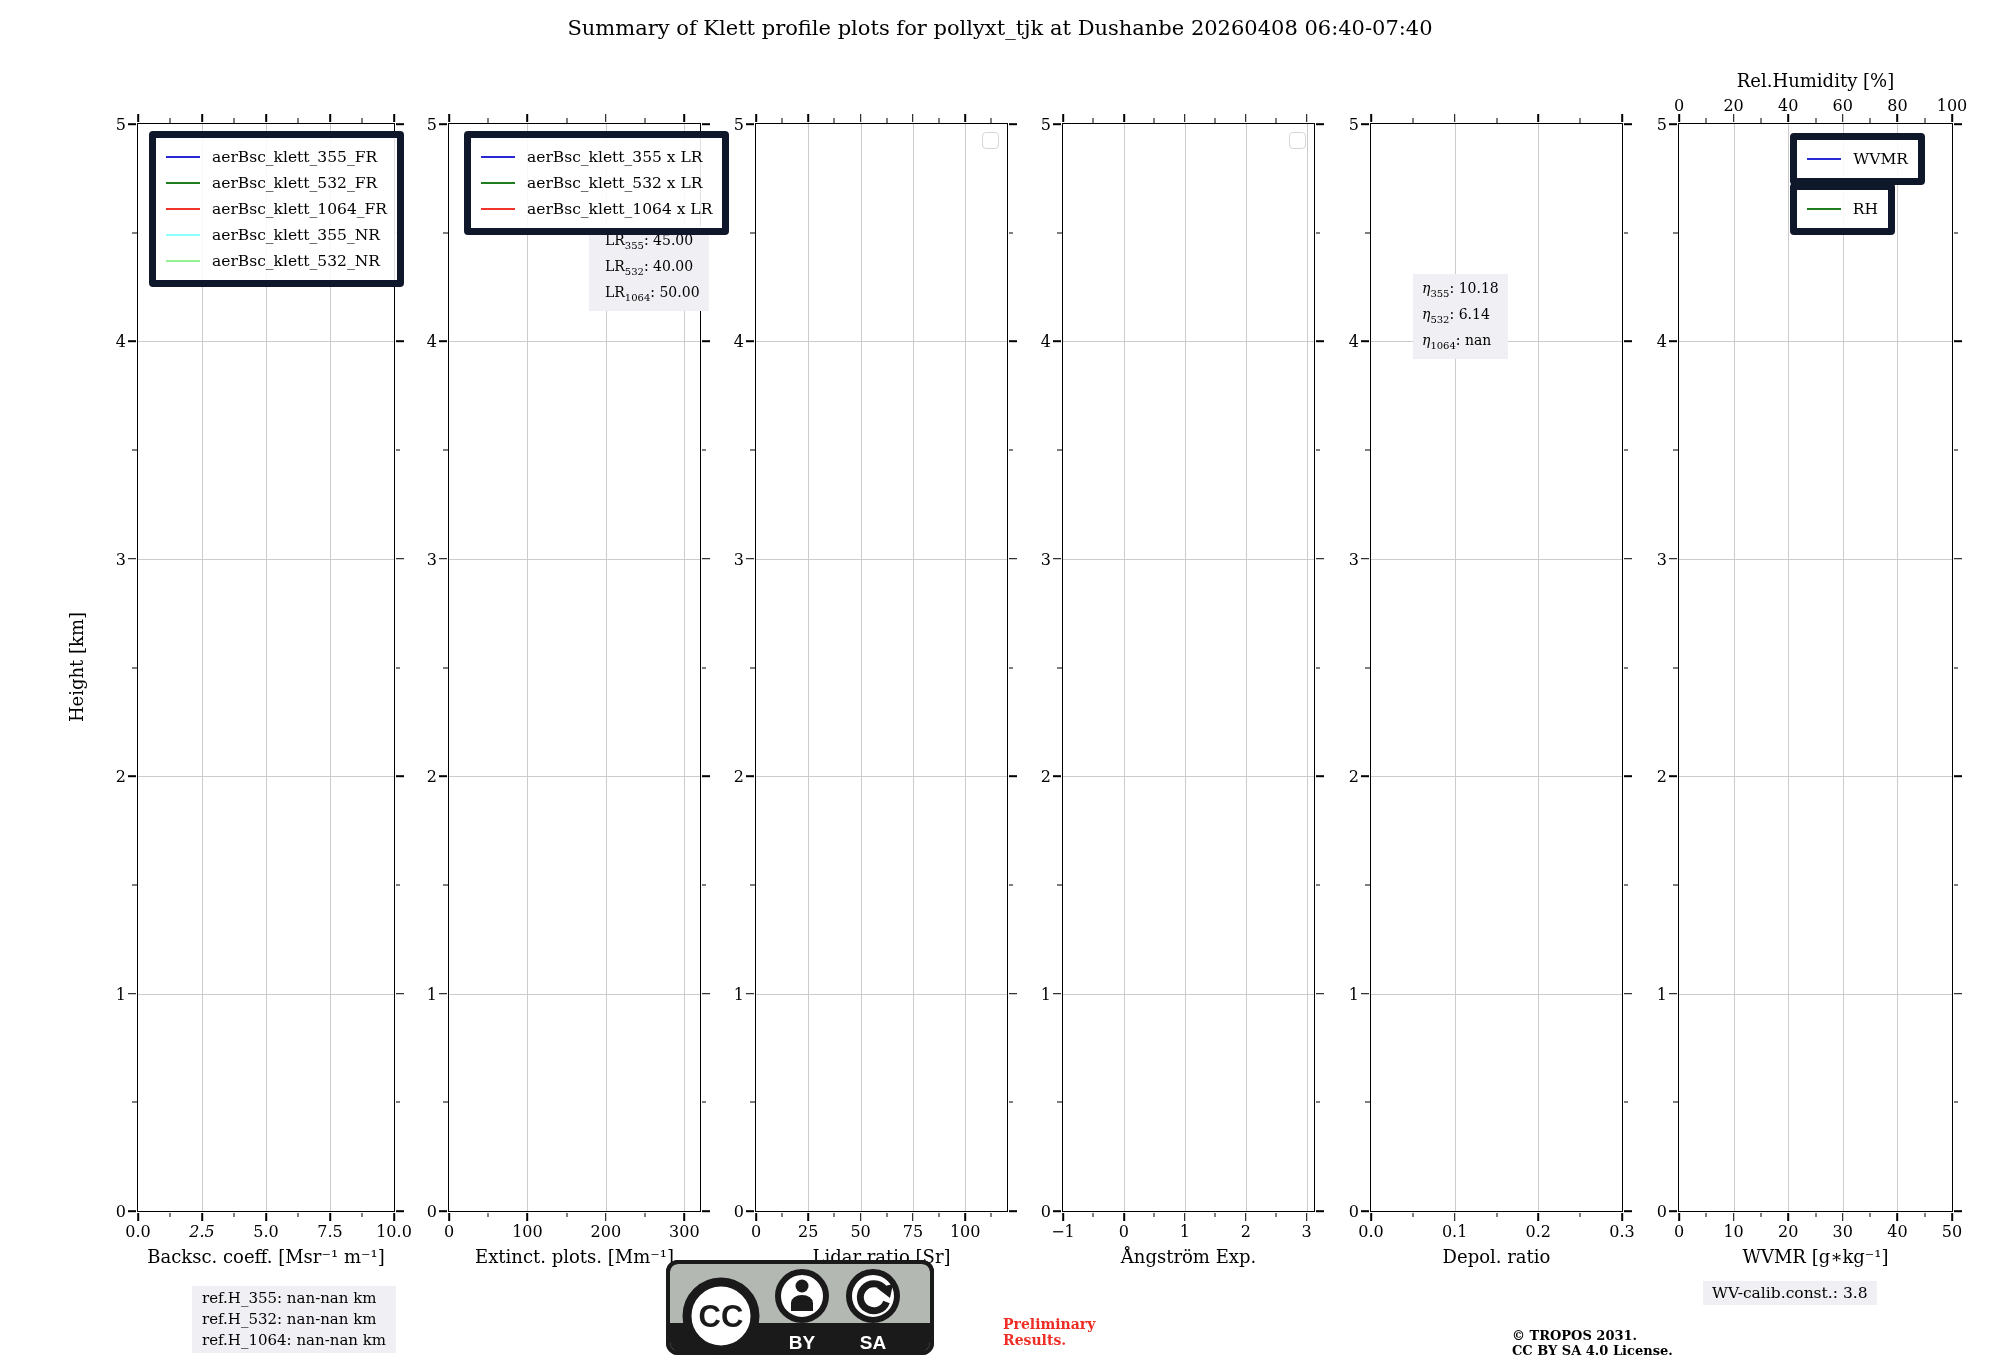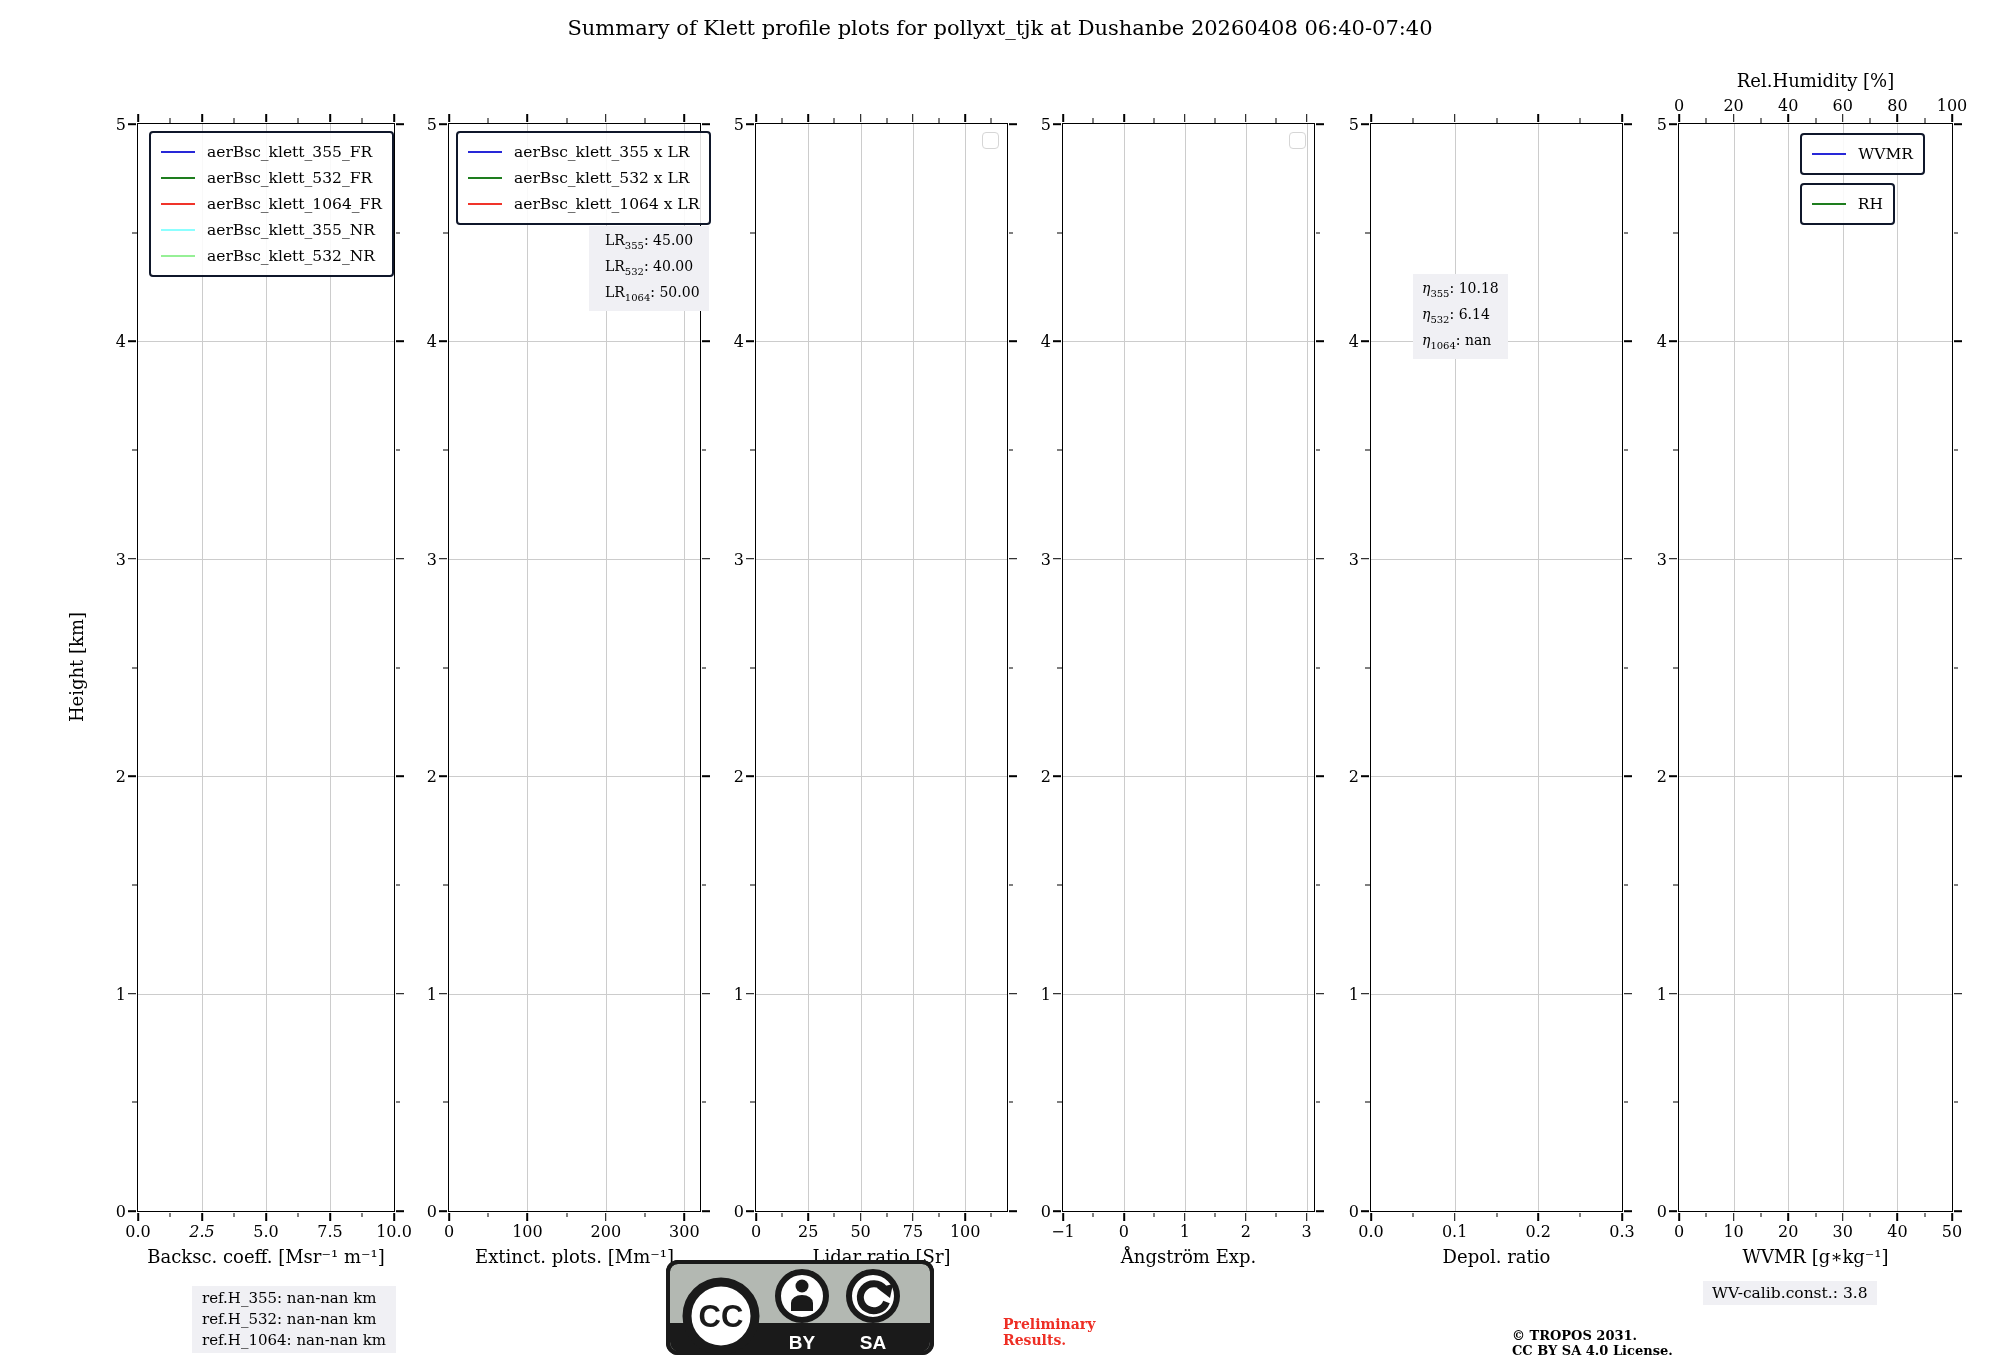--- a/index.html
+++ b/index.html
@@ -20,21 +20,21 @@
   .yt.minor{height:1px;width:4.5px;}
   .xtick-label{position:absolute;top:calc(100% + 11px);transform:translateX(-50%);
     font-size:16px;white-space:nowrap;}
   .xtick-label.top{top:auto;bottom:calc(100% + 9px);}
   .ytick-label{position:absolute;right:calc(100% + 12px);transform:translateY(-50%);
     font-size:16px;white-space:nowrap;}
   .xaxis-label{position:absolute;top:calc(100% + 35px);left:50%;transform:translateX(-50%);
     font-size:18px;white-space:nowrap;}
   .top-axis-label{position:absolute;bottom:calc(100% + 33px);left:50%;transform:translateX(-50%);
     font-size:18px;white-space:nowrap;}
-  .legend{position:absolute;background:rgba(255,255,255,0.88);border:2px solid #0f172a;
+  .legend{position:absolute;background:rgba(255,255,255,0.88);border:7px solid #0f172a;
     border-radius:4px;padding:6px 10px;font-size:15.5px;z-index:3;}
   .legend-item{display:flex;align-items:center;height:26px;white-space:nowrap;}
   .legend-line{width:34px;height:0;border-top:2.6px solid #000;margin-right:12px;flex:none;}
   .legend-empty{position:absolute;top:8px;right:8px;width:15px;height:15px;
     border:1px solid #d6d6d6;border-radius:4px;background:rgba(255,255,255,0.8);z-index:3;}
   .annot{position:absolute;background:#f0f0f4;padding:4px 9px;font-size:14px;line-height:20px;
     white-space:nowrap;z-index:2;}
   .annot sub{font-size:10px;}
   .annot .ital{font-style:italic;}
   .refbox{position:absolute;left:192px;top:1286px;background:#f0f0f4;padding:2px 10px;
@@ -186,21 +186,21 @@
       <div class="tick yt minor" style="top: 90%; right: -6px;"></div>
       <div class="tick yt minor" style="top: 70%; left: -6px;"></div>
       <div class="tick yt minor" style="top: 70%; right: -6px;"></div>
       <div class="tick yt minor" style="top: 50%; left: -6px;"></div>
       <div class="tick yt minor" style="top: 50%; right: -6px;"></div>
       <div class="tick yt minor" style="top: 30%; left: -6px;"></div>
       <div class="tick yt minor" style="top: 30%; right: -6px;"></div>
       <div class="tick yt minor" style="top: 10%; left: -6px;"></div>
       <div class="tick yt minor" style="top: 10%; right: -6px;"></div>
       <div class="xaxis-label">Extinct. plots. [Mm⁻¹]</div>
-      <div class="legend" style="left: 7px; top: 7px;">
+      <div class="legend" style="left: 15px; top: 7px;">
         <div class="legend-item">
           <div class="legend-line" style="border-top-color: rgb(40, 40, 215);"></div>
           <span>aerBsc_klett_355 x LR</span>
         </div>
         <div class="legend-item">
           <div class="legend-line" style="border-top-color: rgb(30, 125, 30);"></div>
           <span>aerBsc_klett_532 x LR</span>
         </div>
         <div class="legend-item">
           <div class="legend-line" style="border-top-color: rgb(240, 52, 42);"></div>

